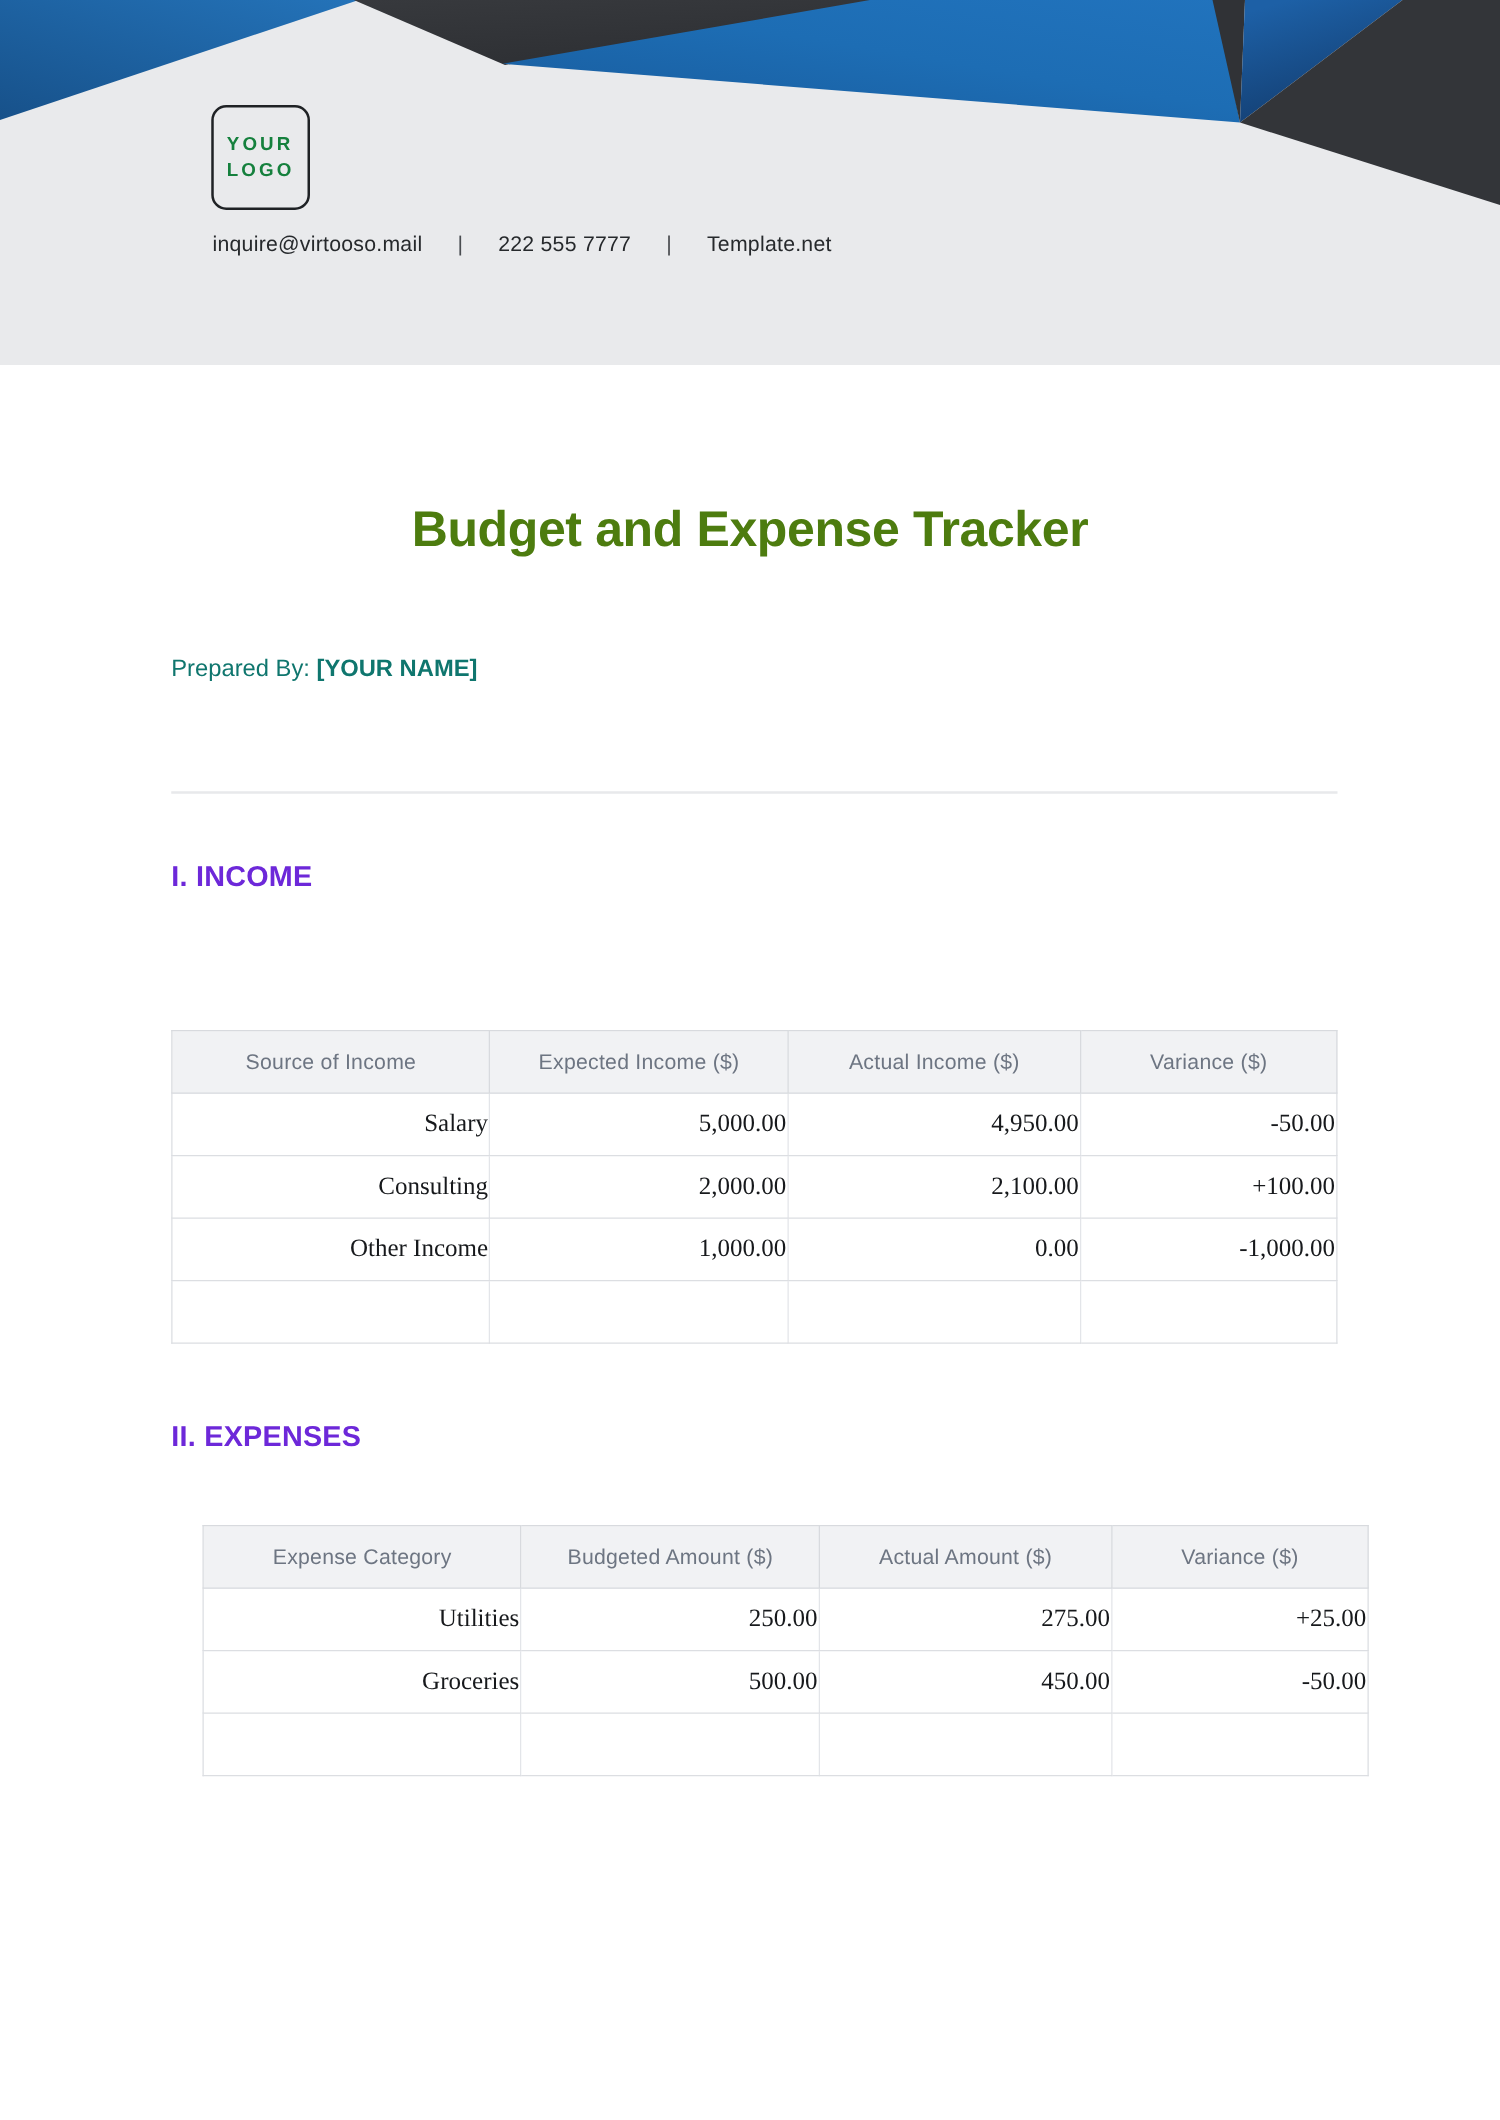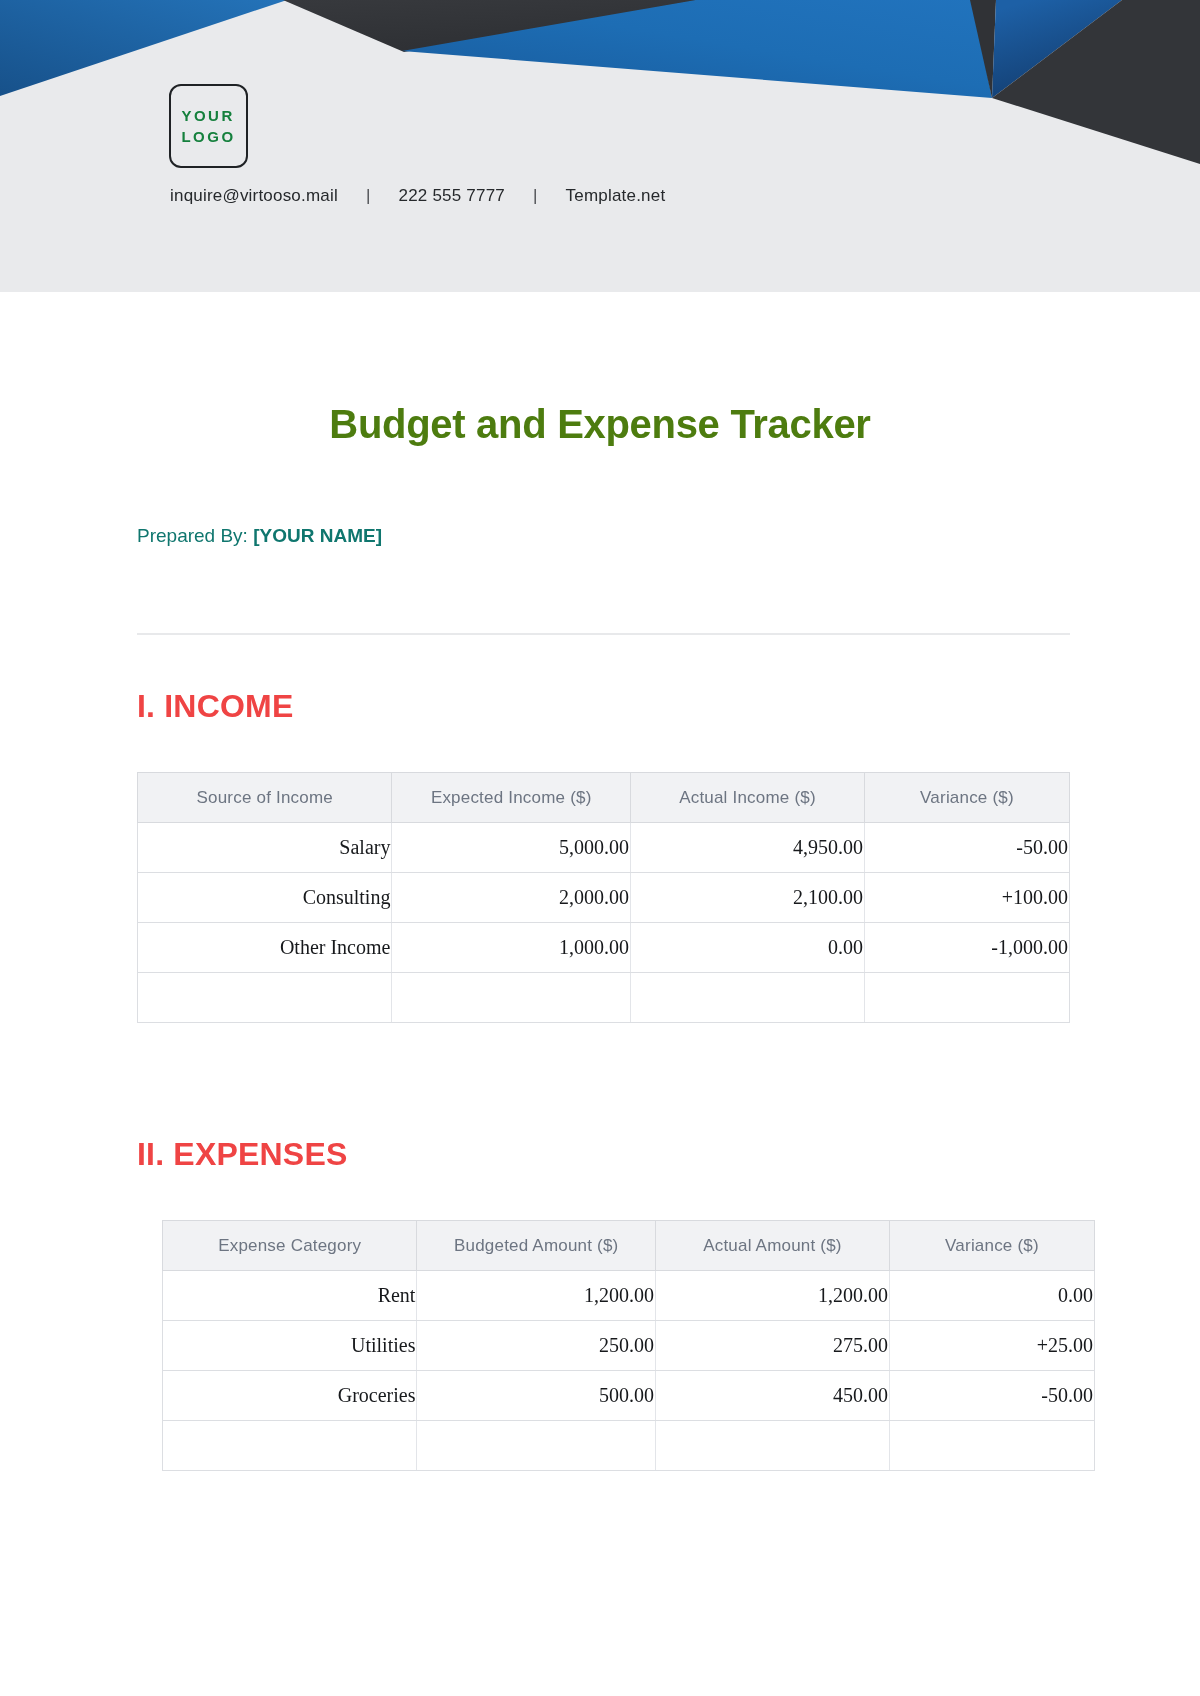--- a/index.html
+++ b/index.html
@@ -46,31 +46,31 @@
     position:absolute; left:137px; top:517px;
     font-size:19px; color:#0f766e; line-height:37px;
   }
   .meta b { font-weight:700; }
   .divider {
     position:absolute; left:137px; top:633px;
     width:933px; height:2px; background:#e8e9eb;
   }
   .section-heading {
     position:absolute; left:137px;
-    font-size:32px; font-weight:700; color:#ef4444; letter-spacing:.2px;
+    font-size:23px; font-weight:700; color:#6d28d9; letter-spacing:.2px;
   }
   .heading-income   { top:688px; }
   .heading-expenses { top:1136px; }
   
   .data-table {
     position:absolute; left:137px; width:933px;
     border-collapse:collapse; table-layout:fixed;
     font-size:20px; color:#17191c;
   }
-  .table-income   { top:772px; }
+  .table-income   { top:824px; }
   .table-expenses { top:1220px;margin-left:25px; }
   .data-table col.c1 { width:27.3%; }
   .data-table col.c2 { width:25.6%; }
   .data-table col.c3 { width:25.1%; }
   .data-table col.c4 { width:22.0%; }
   .data-table th {
     height:50px; background:#f1f2f4;
     border:1px solid #d8dade;
     font-size:17px; font-weight:400; color:#6d7582;
     text-align:center; vertical-align:middle;
@@ -204,26 +204,20 @@
   <thead>
         <tr>
           <th>Expense Category</th>
           <th>Budgeted Amount ($)</th>
           <th>Actual Amount ($)</th>
           <th>Variance ($)</th>
         </tr>
       </thead>
       <tbody>
         <tr>
-          <td>Rent</td>
-          <td>1,200.00</td>
-          <td>1,200.00</td>
-          <td>0.00</td>
-        </tr>
-        <tr>
           <td>Utilities</td>
           <td>250.00</td>
           <td>275.00</td>
           <td>+25.00</td>
         </tr>
         <tr>
           <td>Groceries</td>
           <td>500.00</td>
           <td>450.00</td>
           <td>-50.00</td>

